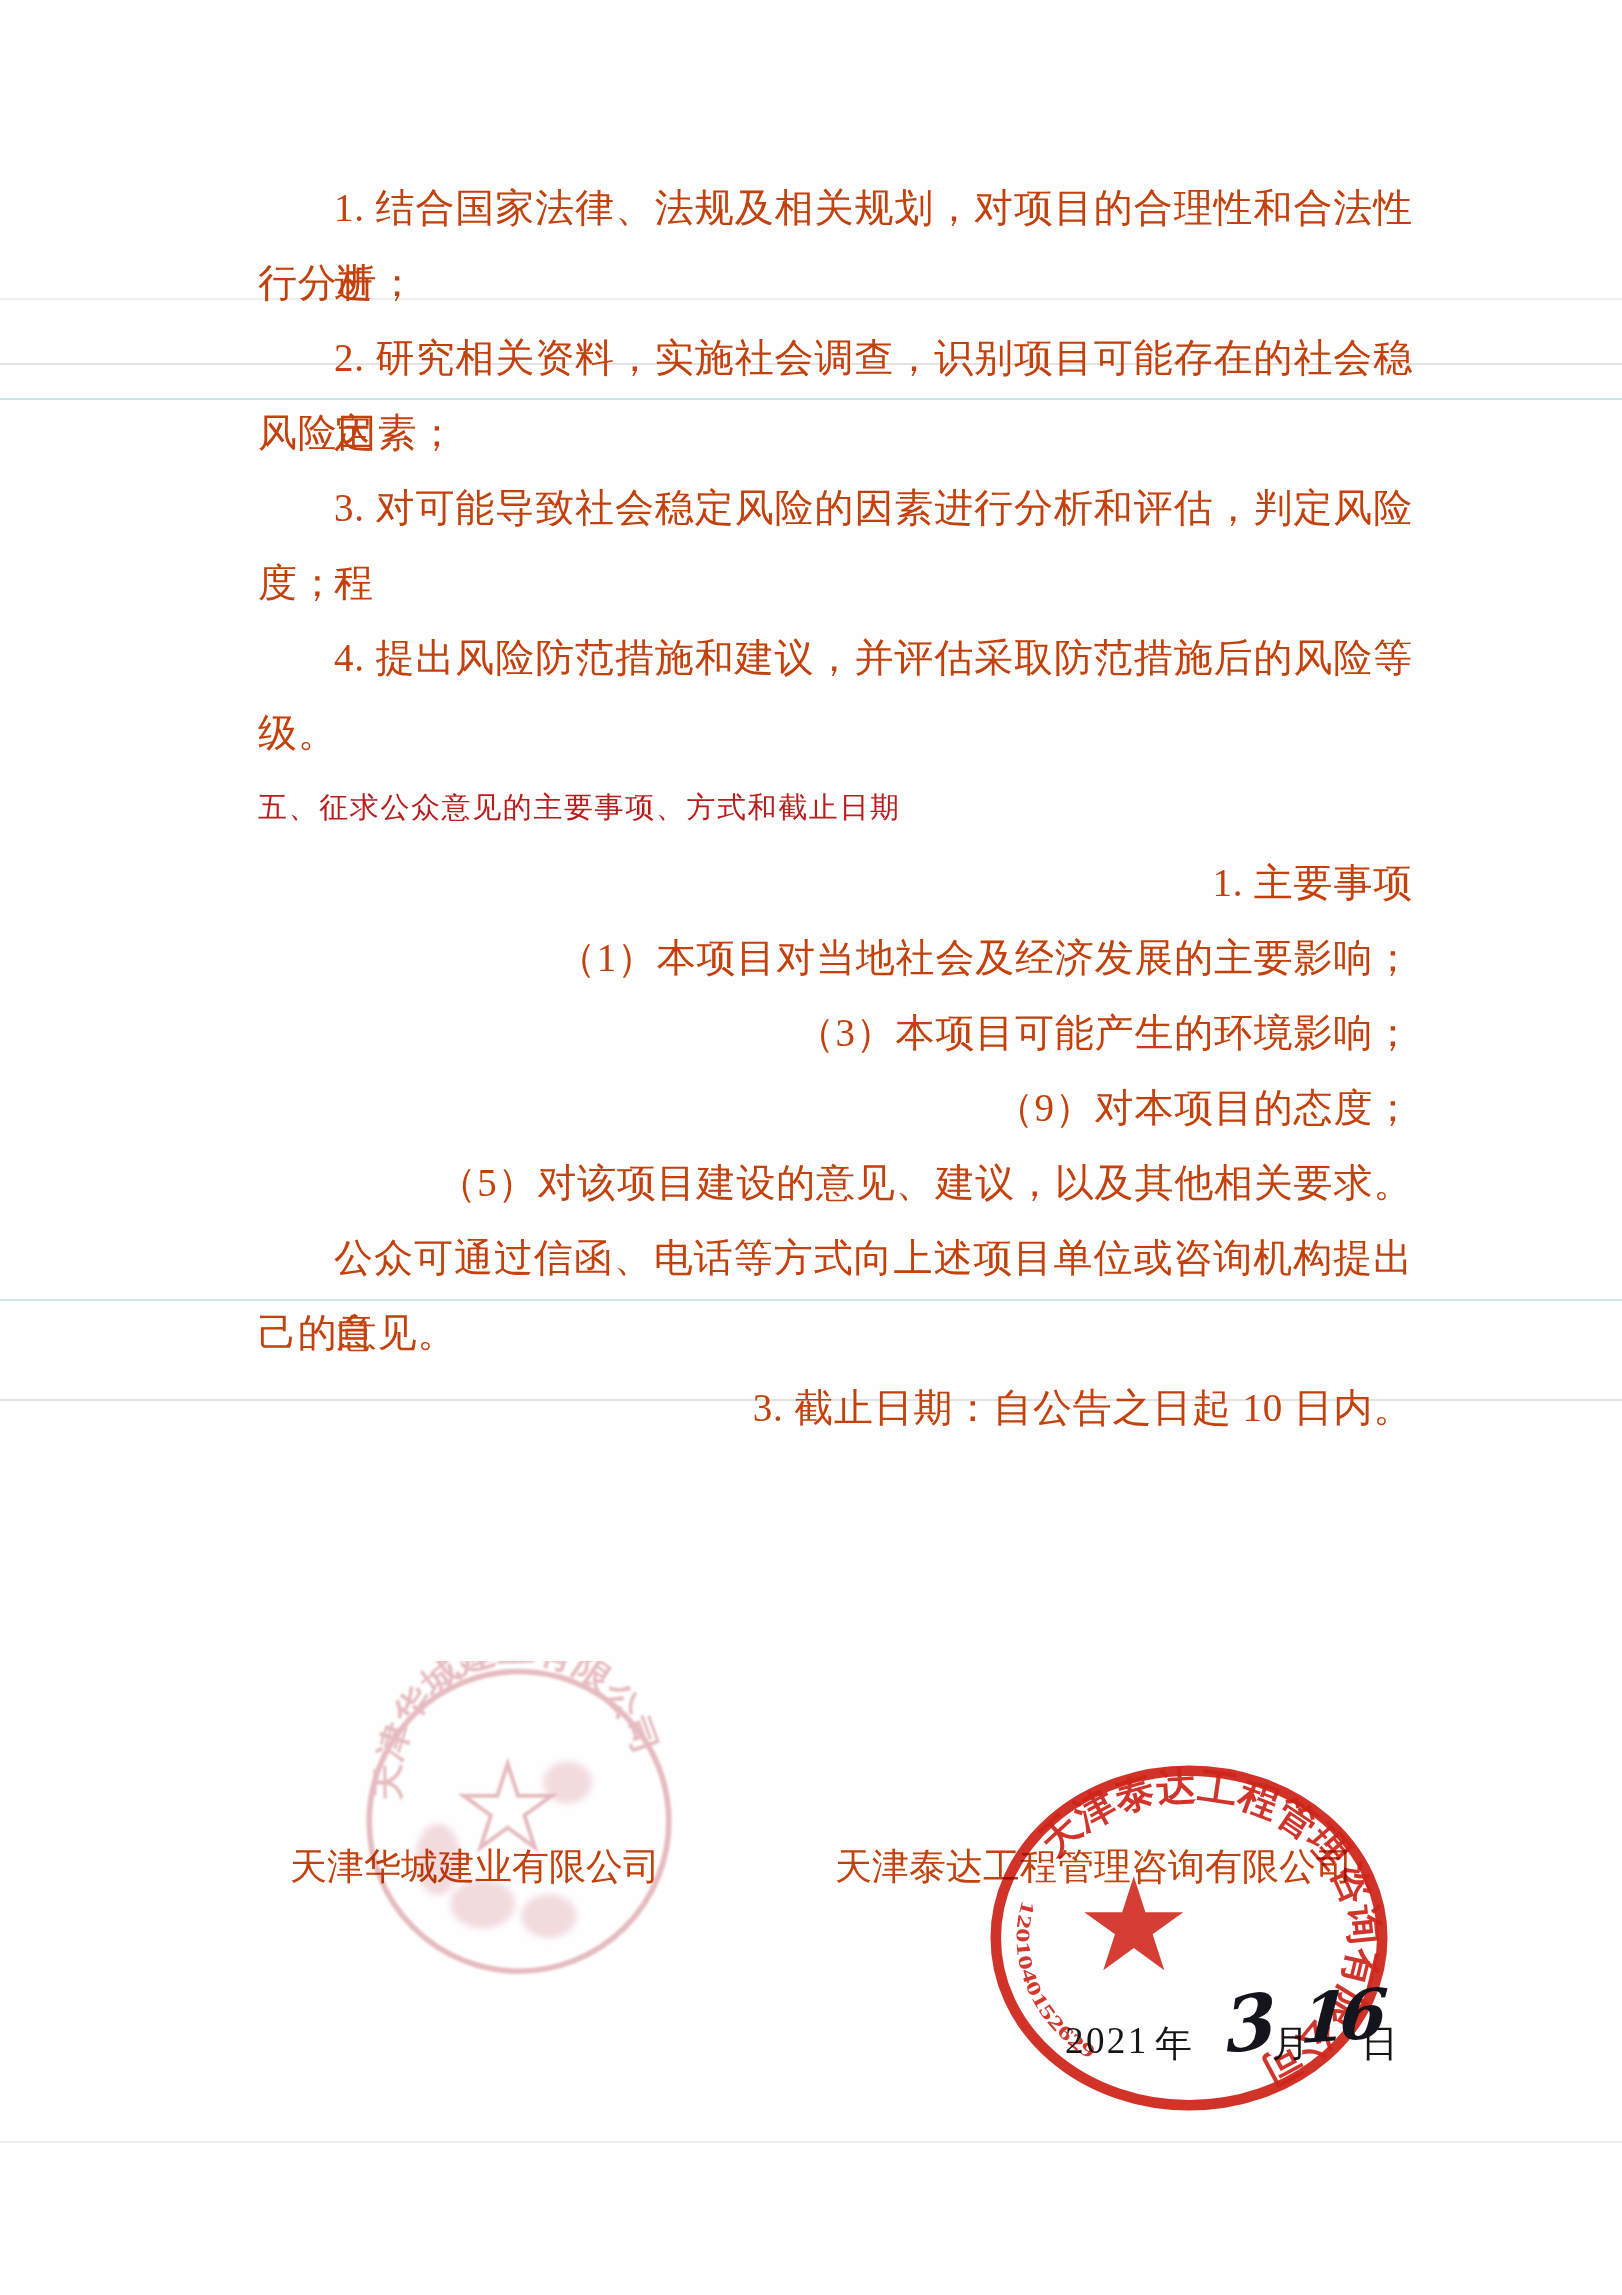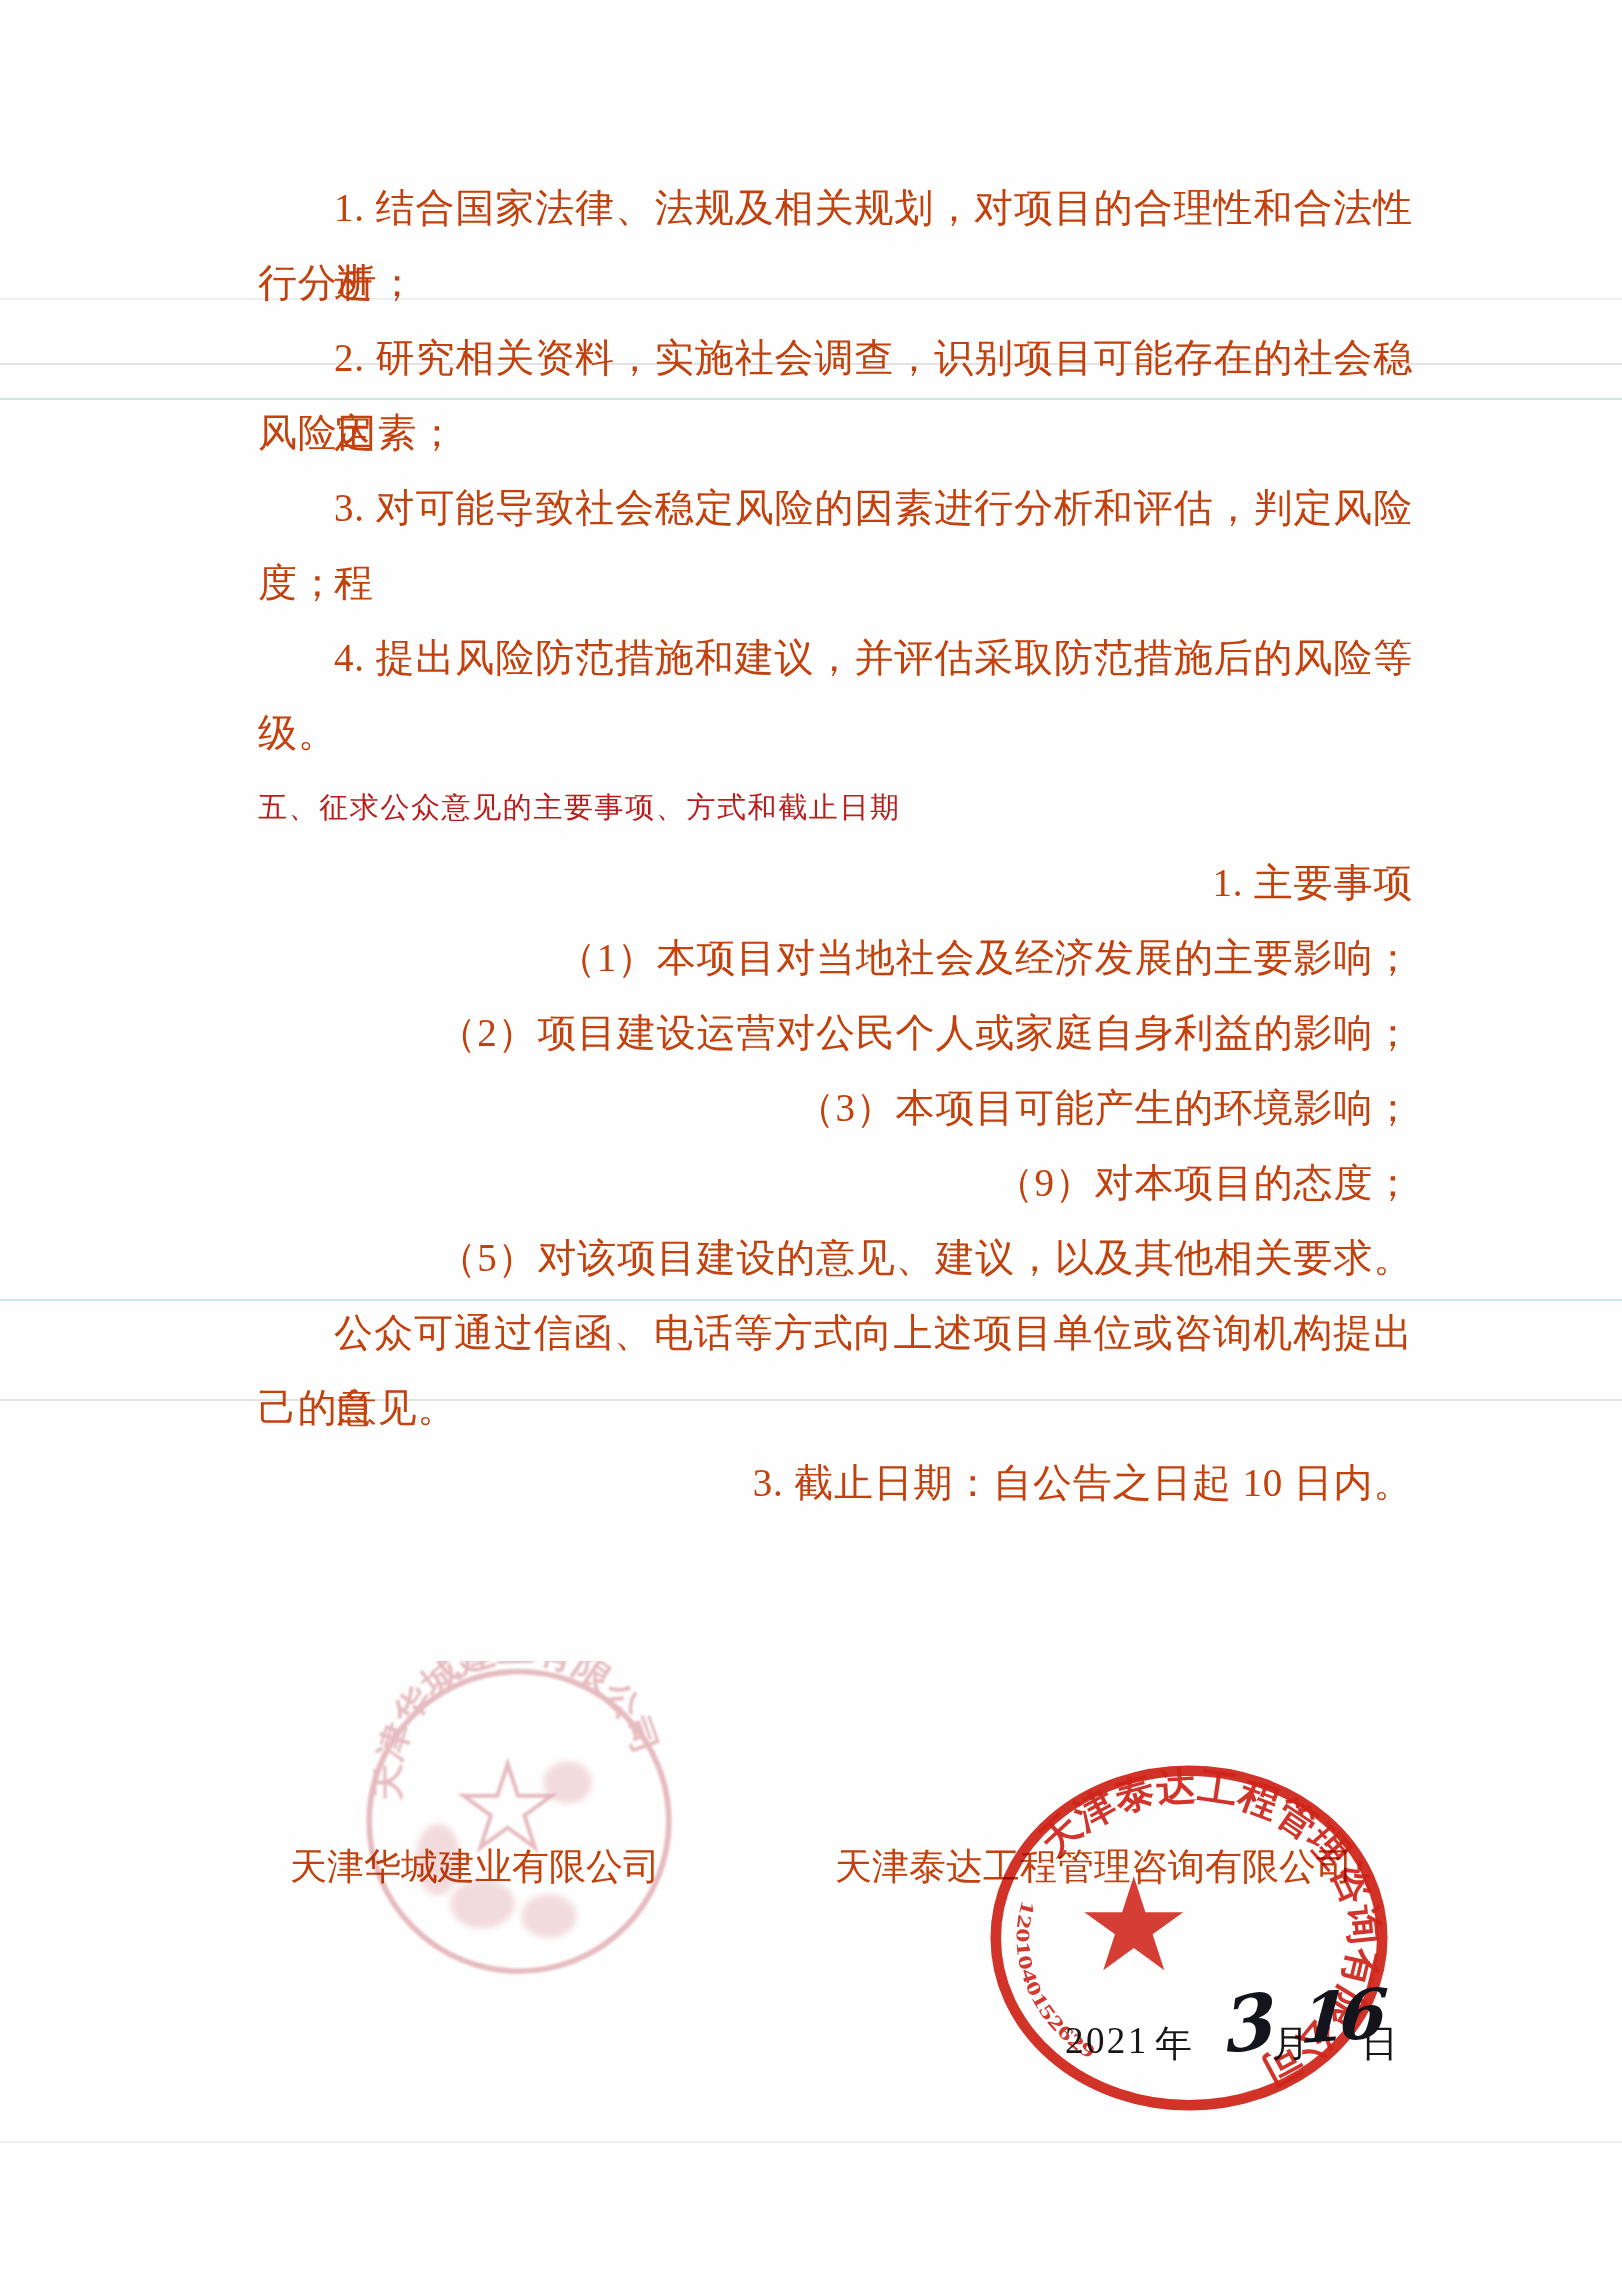--- a/index.html
+++ b/index.html
@@ -66,21 +66,20 @@
       <div class="line cont">行分析；</div>
       <div class="line first j">2. 研究相关资料，实施社会调查，识别项目可能存在的社会稳定</div>
       <div class="line cont">风险因素；</div>
       <div class="line first j">3. 对可能导致社会稳定风险的因素进行分析和评估，判定风险程</div>
       <div class="line cont">度；</div>
       <div class="line first j">4. 提出风险防范措施和建议，并评估采取防范措施后的风险等</div>
       <div class="line cont">级。</div>
       <div class="line heading">五、征求公众意见的主要事项、方式和截止日期</div>
       <div class="line first">1. 主要事项</div>
       <div class="line first">（1）本项目对当地社会及经济发展的主要影响；</div>
-      <div class="line first">（2）项目建设运营对公民个人或家庭自身利益的影响；</div>
       <div class="line first">（3）本项目可能产生的环境影响；</div>
       <div class="line first">（9）对本项目的态度；</div>
       <div class="line first">（5）对该项目建设的意见、建议，以及其他相关要求。</div>
       <div class="line first j">公众可通过信函、电话等方式向上述项目单位或咨询机构提出自</div>
       <div class="line cont">己的意见。</div>
       <div class="line first">3. 截止日期：自公告之日起 10 日内。</div>
   </div>
 
   <svg class="seal seal-left" width="316" height="324" viewBox="0 0 390 400">
     <defs>

